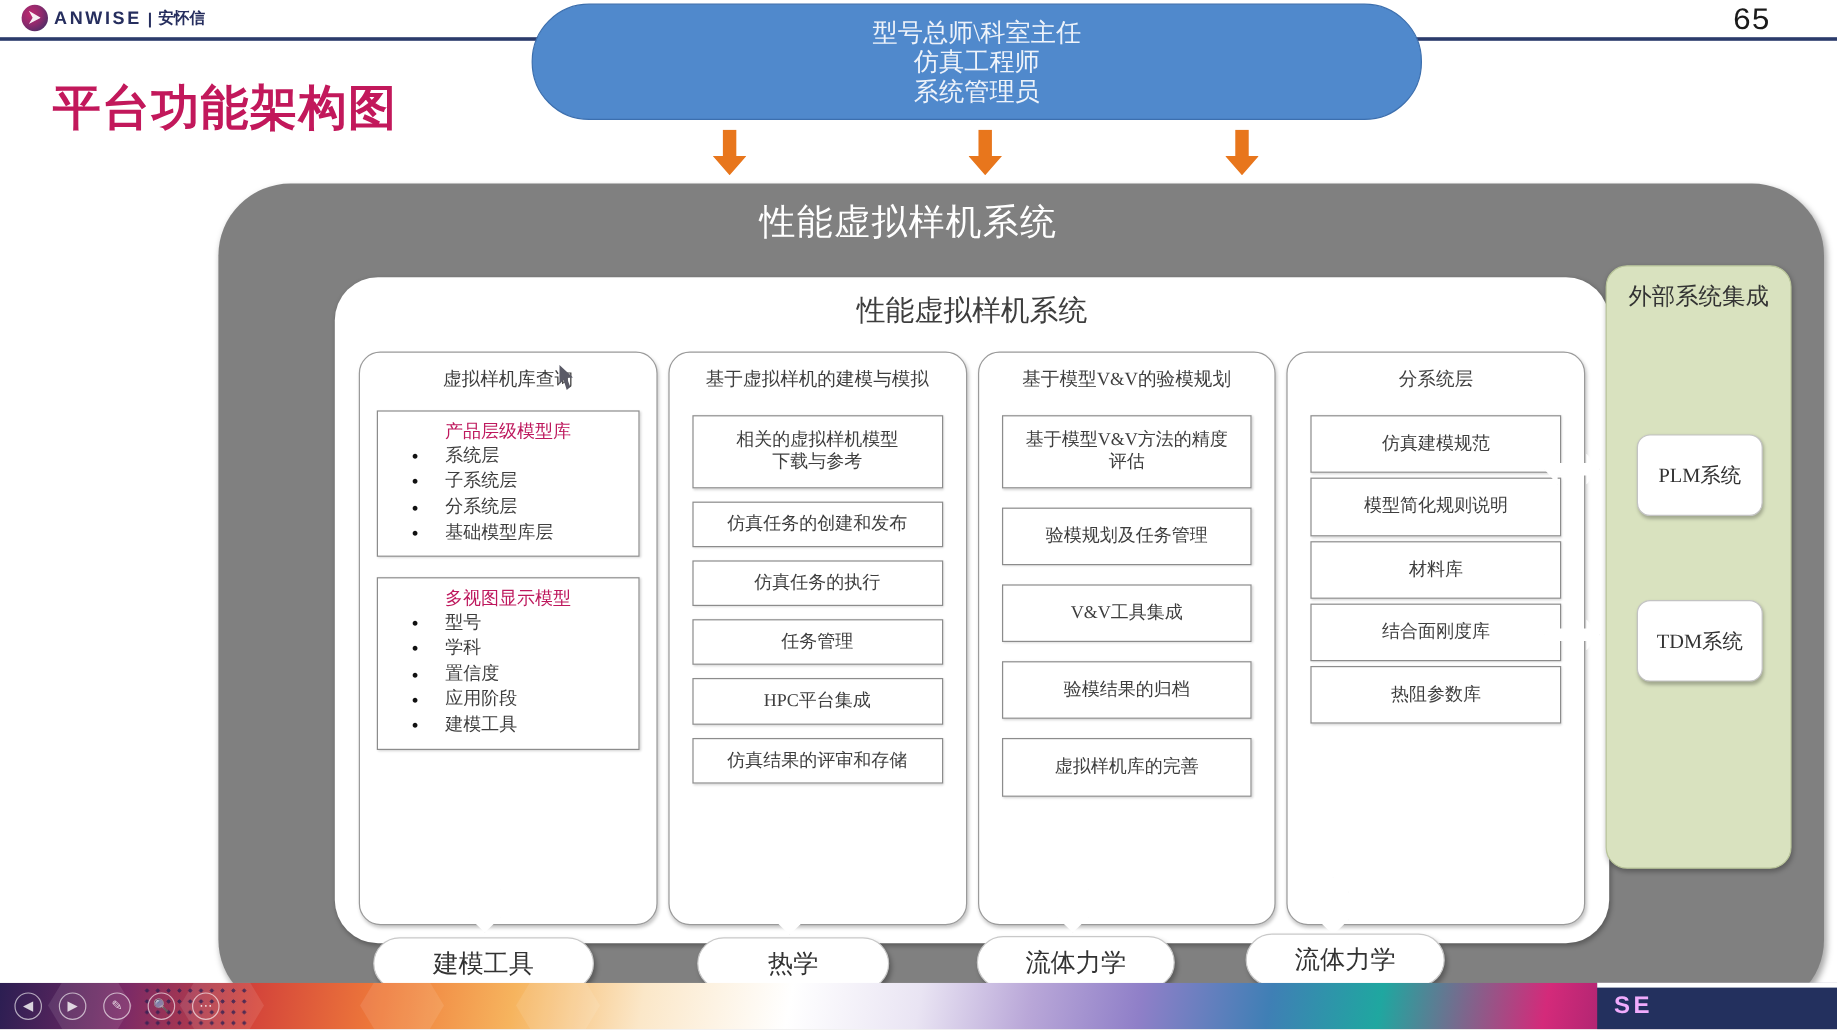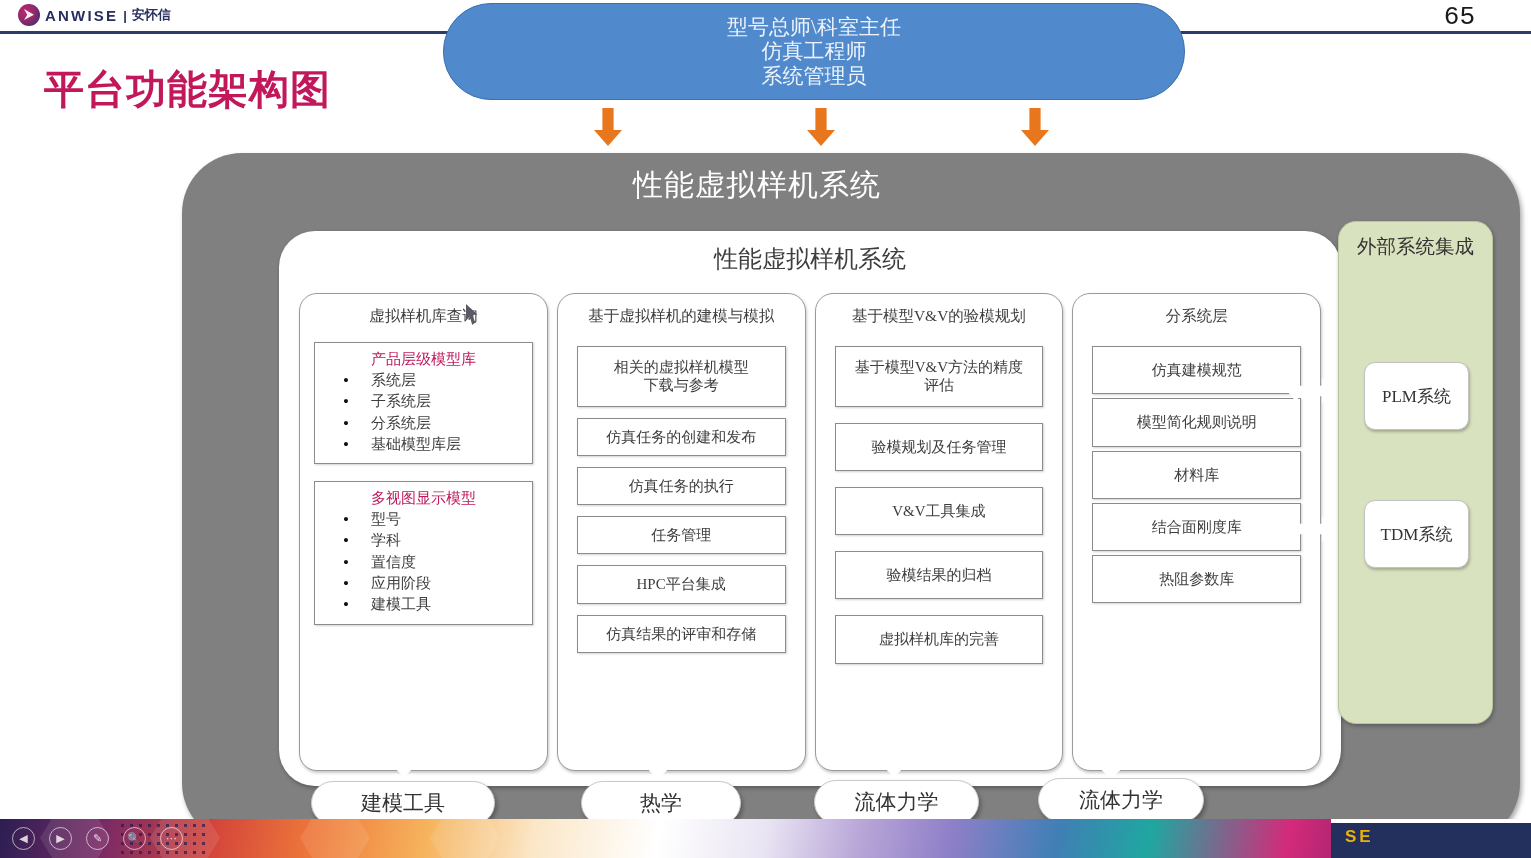--- a/index.html
+++ b/index.html
@@ -155,22 +155,22 @@
     background:rgba(255,255,255,.22);
     clip-path: polygon(25% 0, 75% 0, 100% 50%, 75% 100%, 25% 100%, 0 50%); }
   .tb-dots { position:absolute; left:118px; top:2px; width:90px; height:34px; opacity:.75;
     background-image: radial-gradient(#2b1e52 1.6px, transparent 1.7px);
     background-size: 9px 9px; }
   .tb-icons { position:absolute; left:12px; top:8px; display:flex; gap:14px; align-items:center; }
   .tb-ic { width:23px; height:23px; border-radius:50%; border:1.5px solid rgba(255,255,255,.62);
     display:flex; align-items:center; justify-content:center;
     color:rgba(255,255,255,.80); font-size:11px; font-family:"DejaVu Sans", sans-serif; }
   .tb-right { position:absolute; right:0; bottom:0; width:200px; height:39px; background:#23305e; }
-  .tb-right span { position:absolute; left:14px; top:8px; color:#eab308;
-    font-family:"Liberation Sans", sans-serif; font-weight:bold; font-size:17px; letter-spacing:3px; }
+  .tb-right span { position:absolute; left:14px; top:8px; color:#f0abfc;
+    font-family:"Liberation Sans", sans-serif; font-weight:bold; font-size:20px; letter-spacing:3px; }
   .tb-white-notch { position:absolute; right:0; top:-6px; width:200px; height:10px; background:#fff; }
 </style>
 </head>
 <body>
 
 <div id="slide">
 
   <div class="hdr-rule"></div>
   <div class="logo">
     <span class="logo-mark"></span>

